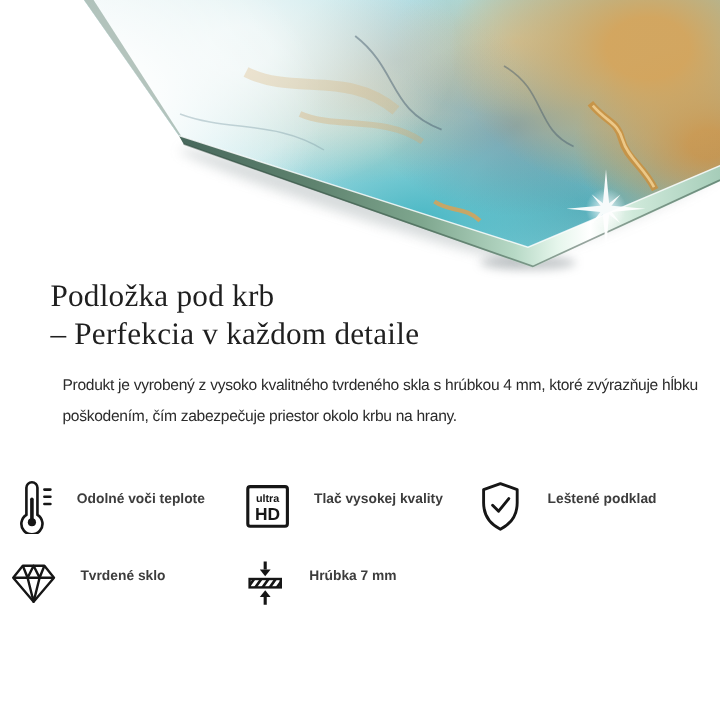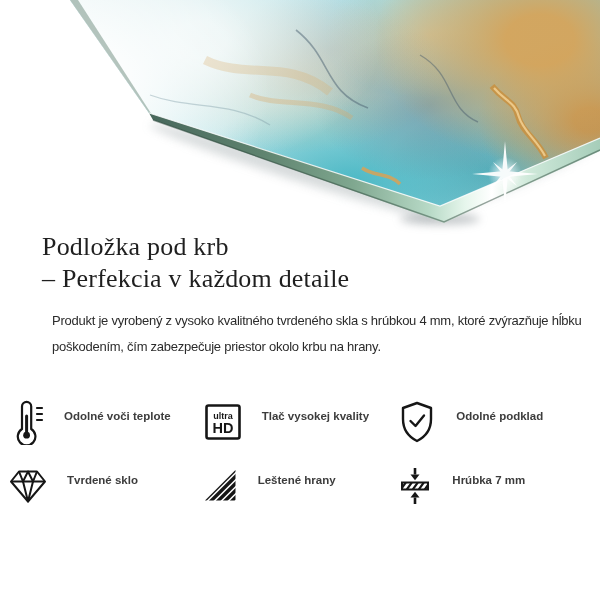--- a/index.html
+++ b/index.html
@@ -159,56 +159,37 @@
       <div class="feature-label">Tlač vysokej kvality</div>
     </div>
 
     <div class="feature">
       <div class="icon-box">
         <svg width="40" height="44" viewBox="0 0 40 44">
           <path d="M20 3 L34 8 V19 C34 30 28 37 20 41 C12 37 6 30 6 19 V8 Z" class="icon-stroke" stroke-width="2.4" stroke-linejoin="round"></path>
           <path d="M13.5 21 L18.5 26 L27 15.5" class="icon-stroke" stroke-width="2.4" stroke-linecap="round" stroke-linejoin="round"></path>
         </svg>
       </div>
-      <div class="feature-label">Odolné podklad</div>
+      <div class="feature-label">Leštené podklad</div>
     </div>
 
     <div class="feature">
       <div class="icon-box">
         <svg width="40" height="37" viewBox="0 0 40 37">
           <g class="icon-stroke" stroke-width="2" stroke-linejoin="round">
             <path d="M11 3.5 H29 L37 13.5 L20 33.5 L3 13.5 Z"></path>
             <path d="M3 13.5 H37"></path>
             <path d="M11 3.5 L15 13.5 L20 3.5 L25 13.5 L29 3.5"></path>
             <path d="M15 13.5 L20 33.5 L25 13.5"></path>
           </g>
         </svg>
       </div>
       <div class="feature-label">Tvrdené sklo</div>
     </div>
 
-    <div class="feature">
-      <div class="icon-box">
-        <svg width="36" height="36" viewBox="0 0 36 36">
-          <defs>
-              <clipPath id="triClip">
-                <path d="M2 32.5 L32.5 2 L32.5 32.5 Z"></path>
-              </clipPath>
-            </defs>
-          <g clip-path="url(#triClip)" stroke="#161616" stroke-width="3.4">
-            <path d="M0 34 L34 0"></path>
-            <path d="M7 34 L34 7"></path>
-            <path d="M14 34 L34 14"></path>
-            <path d="M21 34 L34 21"></path>
-            <path d="M28 34 L34 28"></path>
-          </g>
-        </svg>
-      </div>
-      <div class="feature-label">Leštené hrany</div>
-    </div>
 
     <div class="feature">
       <div class="icon-box">
         <svg width="36" height="40" viewBox="0 0 36 40">
           <defs>
               <clipPath id="barClip">
                 <rect x="5" y="16.5" width="26" height="7"></rect>
               </clipPath>
             </defs>
           <rect x="5" y="16.5" width="26" height="7" class="icon-stroke" stroke-width="2"></rect>

